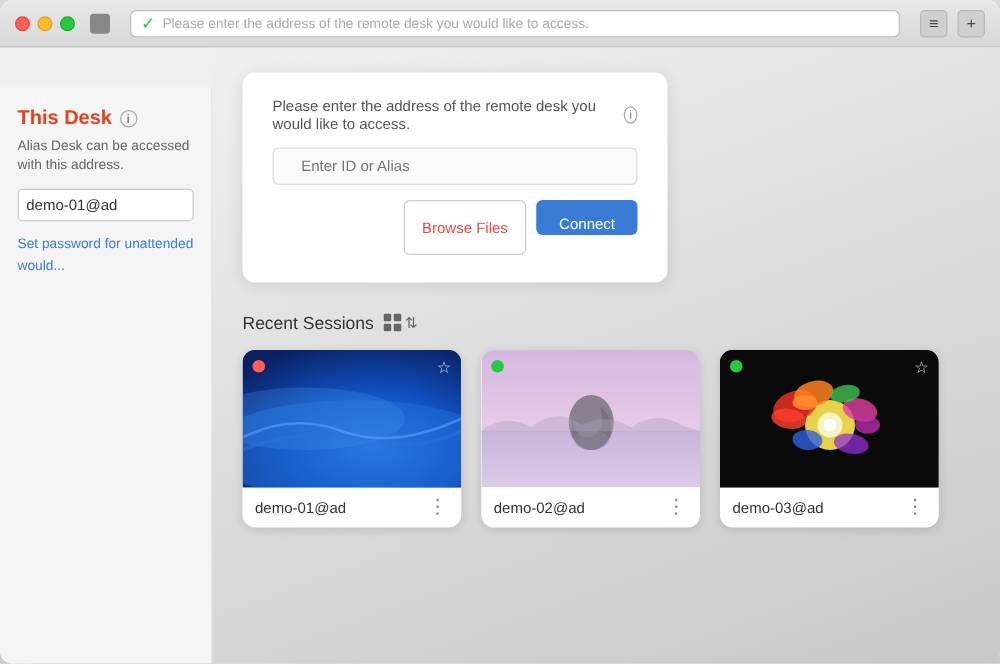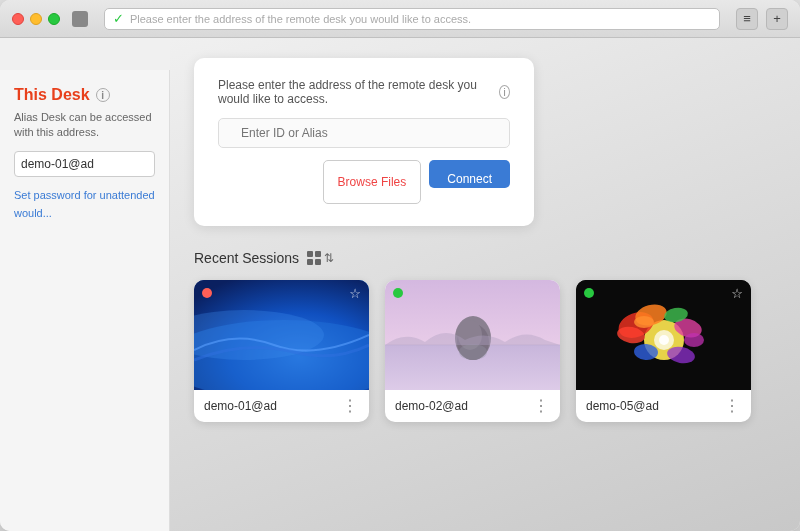--- a/index.html
+++ b/index.html
@@ -472,20 +472,20 @@
 
               <ellipse cx="88" cy="60" rx="10" ry="10" fill="white" opacity="0.7"></ellipse>
               <ellipse cx="88" cy="60" rx="5" ry="5" fill="white" opacity="0.9"></ellipse>
 
               <ellipse cx="105" cy="75" rx="14" ry="8" fill="#9030d0" opacity="0.75" transform="rotate(10,105,75)"></ellipse>
             </svg>
             <div class="session-status-dot dot-green"></div>
             <span class="session-star">☆</span>
           </div>
           <div class="session-footer">
-            <span class="session-label">demo-05@ad</span>
+            <span class="session-label">demo-03@ad</span>
             <span class="session-menu">⋮</span>
           </div>
         </div>
       </div>
     </div>
   </div>
 </div>
 
 </body></html>

